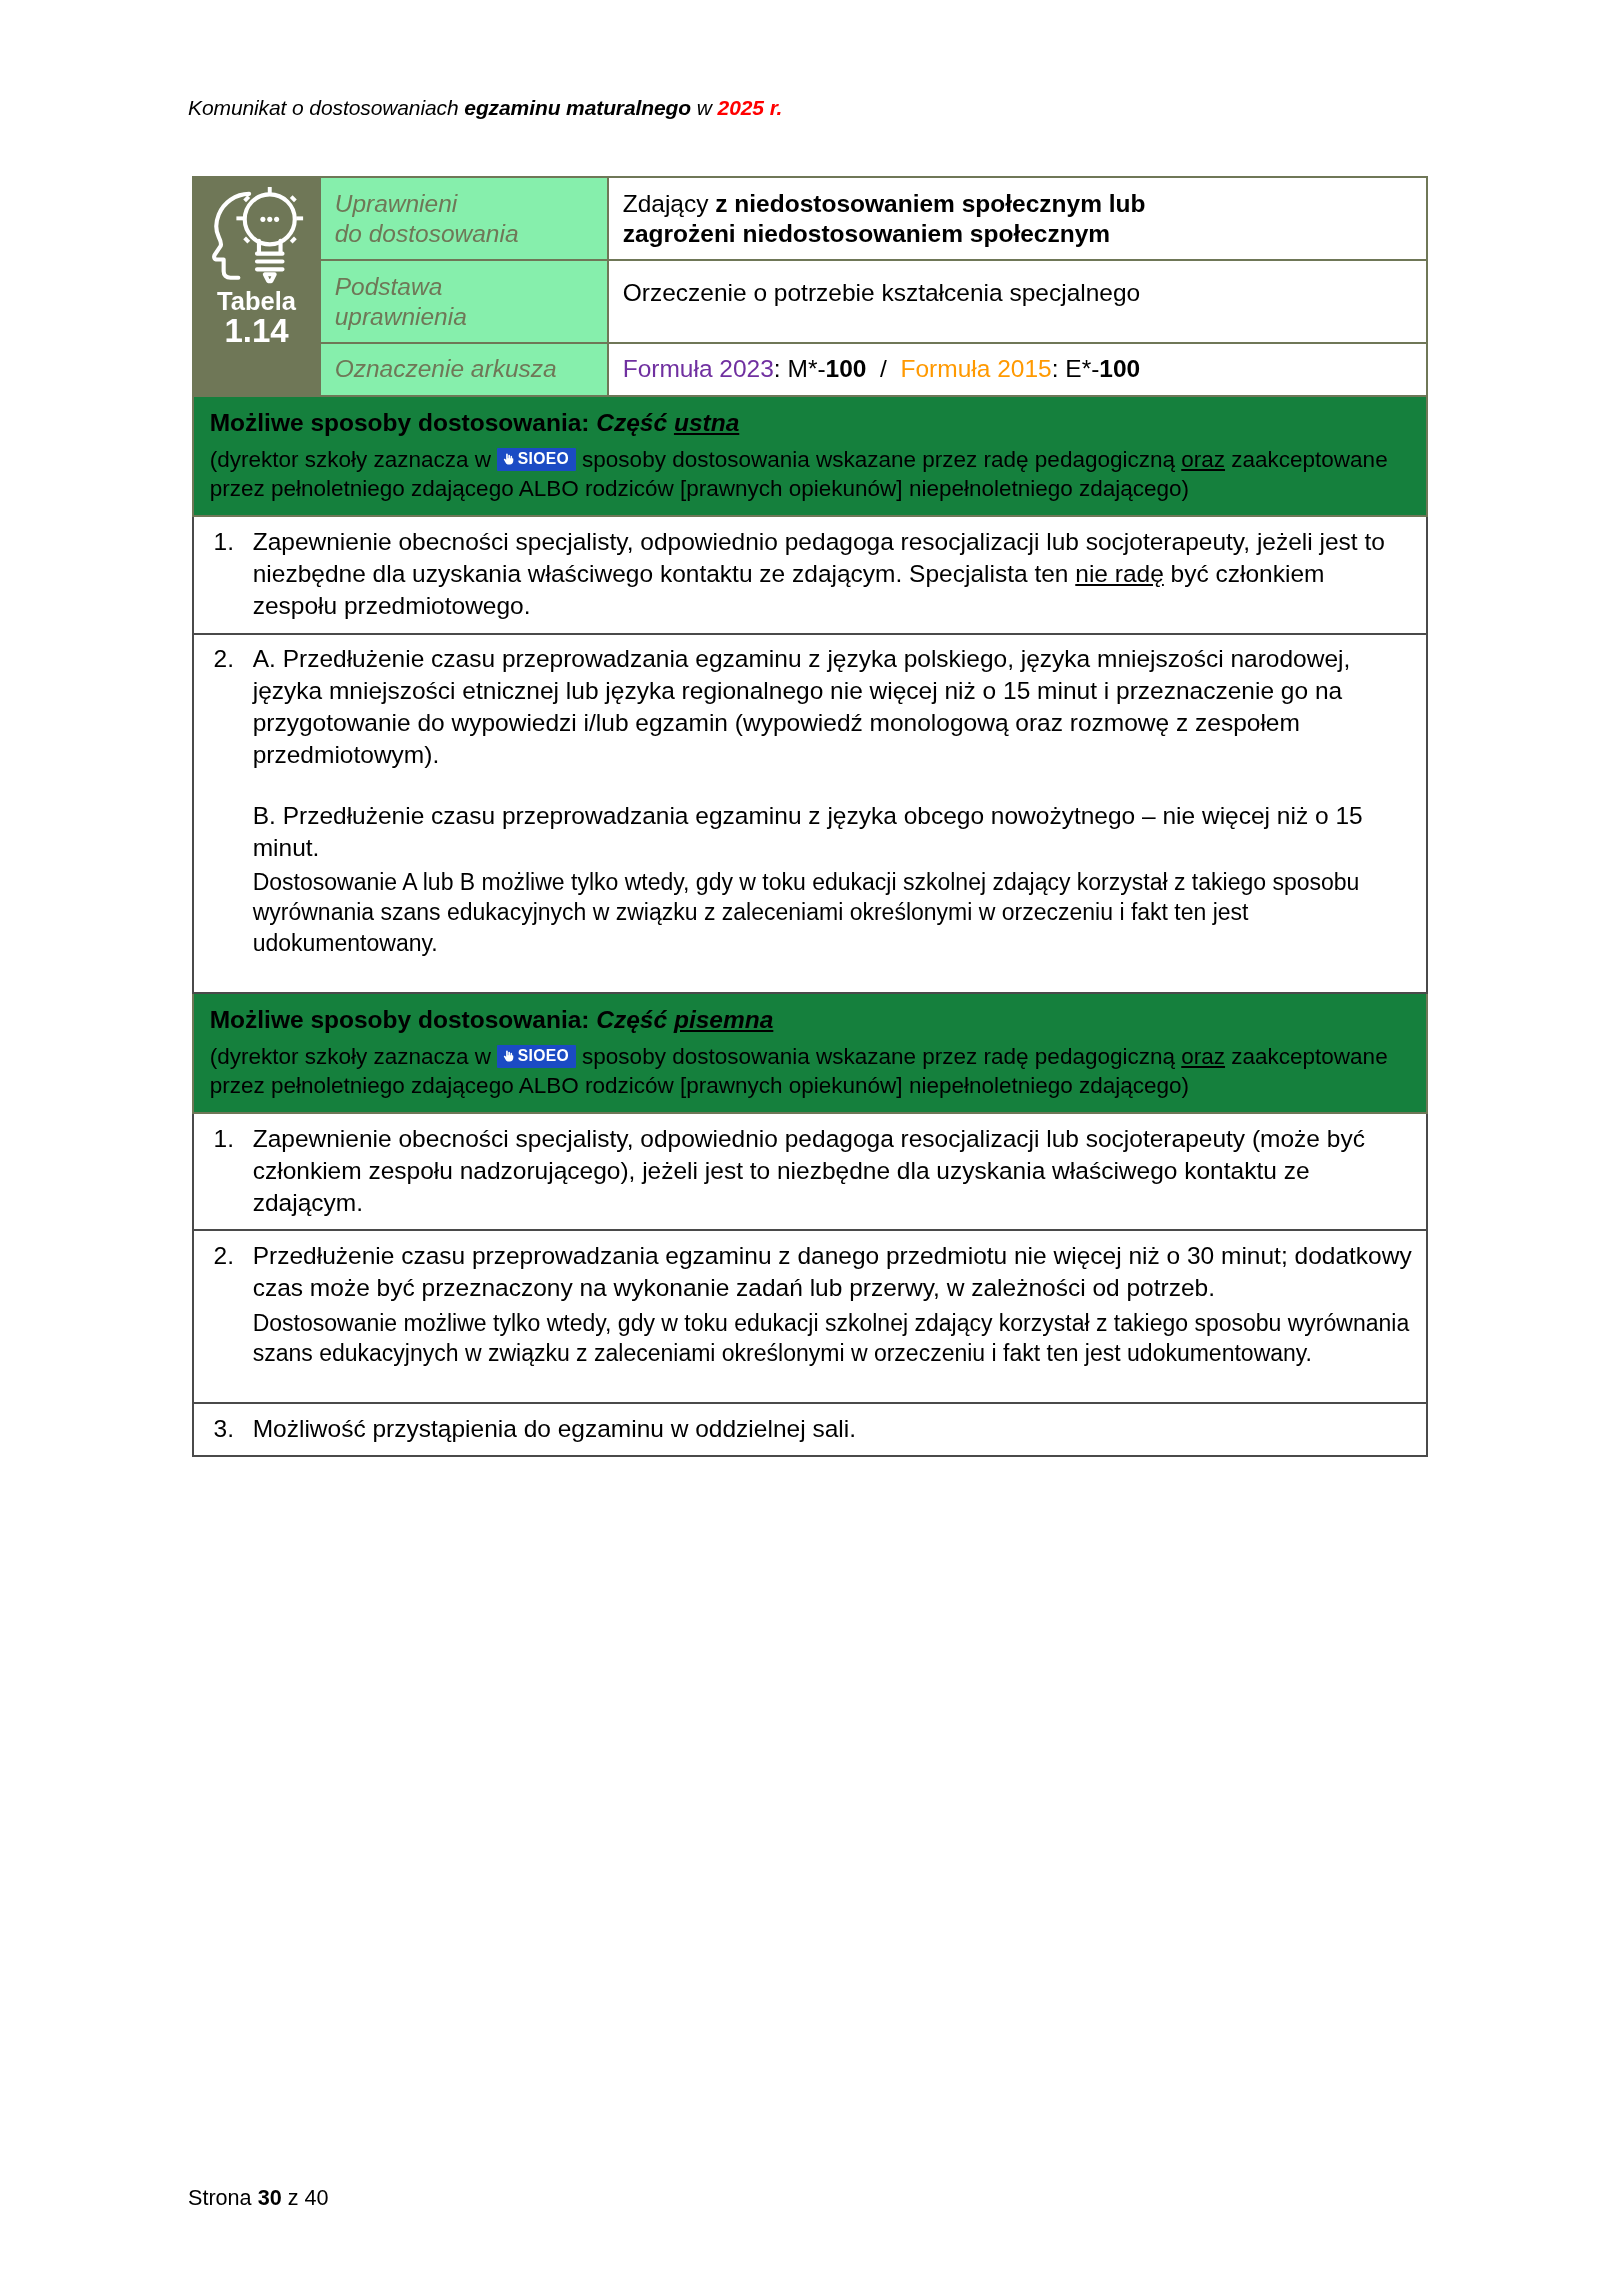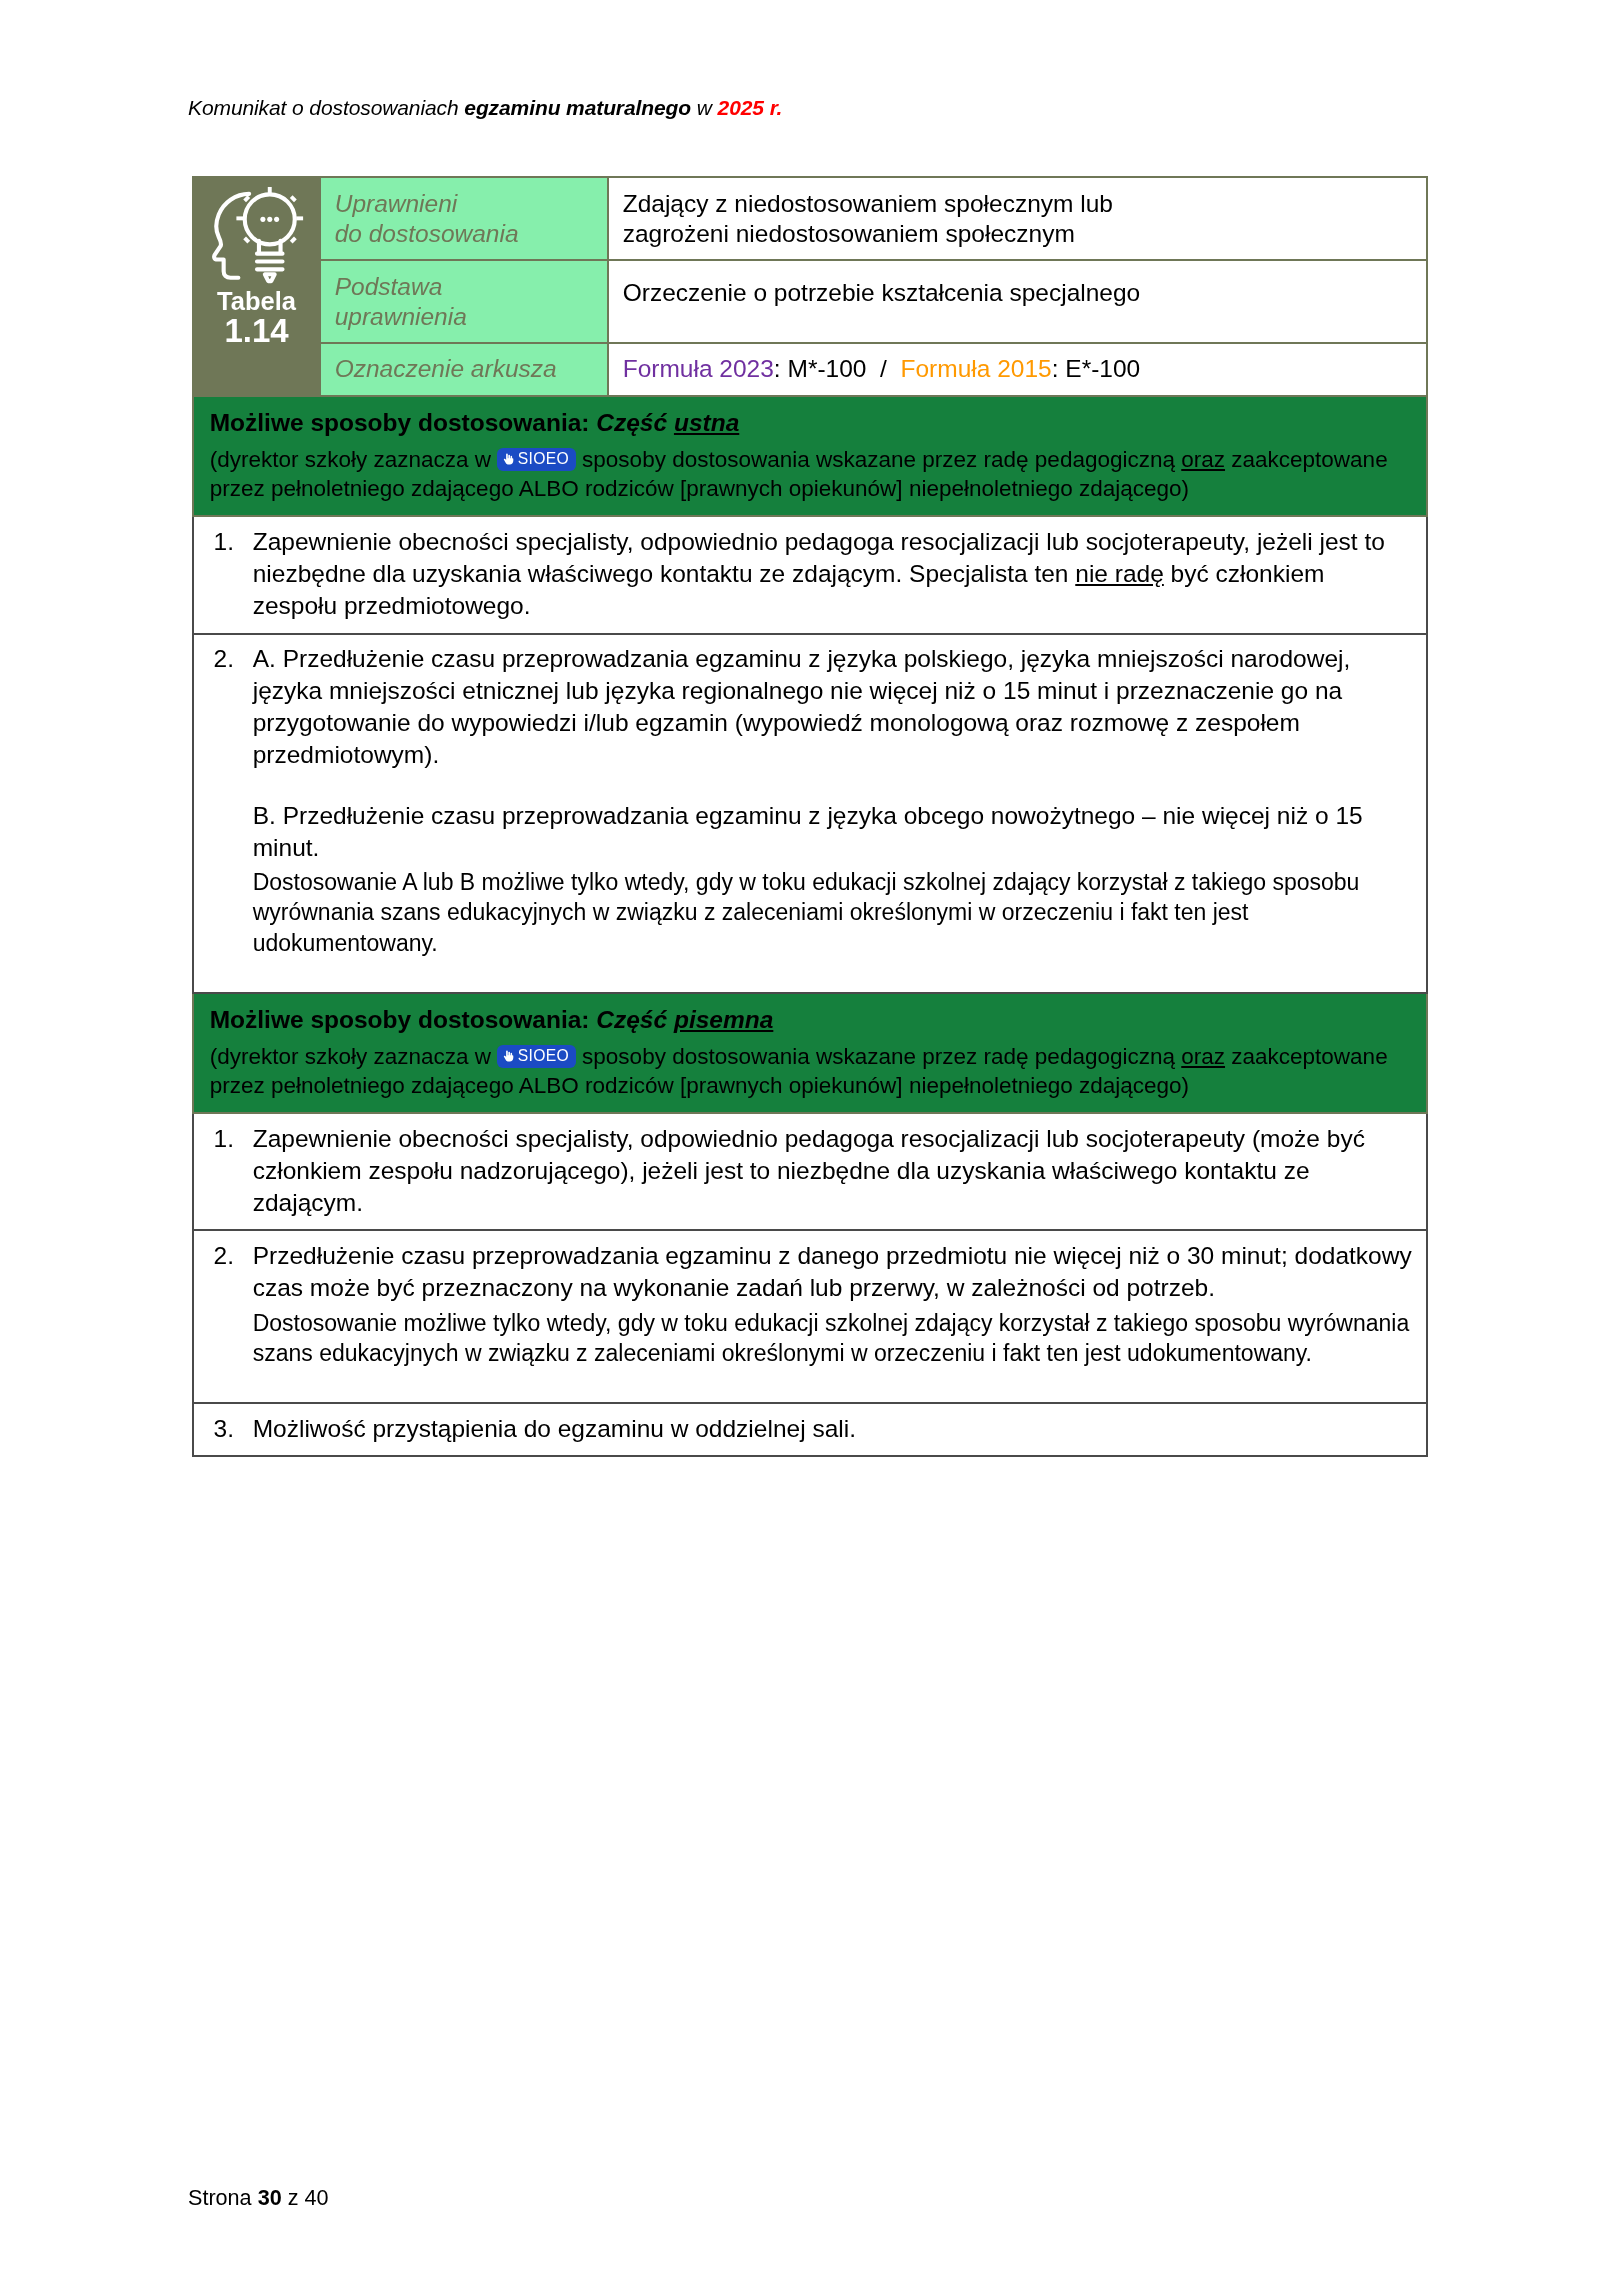--- a/index.html
+++ b/index.html
@@ -79,21 +79,21 @@
   }
   
   .value-cell {
     border: 2px solid #6f7757;
     background: #ffffff;
     font-size: 24.5px;
     line-height: 1.24;
     padding: 10.8px 9.8px 9.8px 13.7px !important;
   }
   .value-cell.tall { padding-top: 16.7px !important; padding-bottom: 14.7px !important; }
-  .value-cell b { font-weight: normal; }
+  .value-cell b { font-weight: bold; }
   .f2023 { color: #7030a0; }
   .f2015 { color: #ff9900; margin-top: 48px; }
   .sep { color: #000; }
 
   
   .band {
     background: #15803d;
     border: 2px solid #6f7757;
     padding: 9.8px 15.7px 11.8px 15.7px !important;
   }
@@ -110,24 +110,24 @@
     line-height: 1.31;
   }
   .band-sub u { text-decoration: underline; }
 
   
   .sioeo {
     display: inline-block;
     background: #1b4bc4;
     color: #ffffff;
     font-size: 15.7px;
-    font-weight: normal;
+    font-weight: bold;
     letter-spacing: 0.3px;
     padding: 1px 6.9px 2px 4.9px;
-    border-radius: 6px;
+    border-radius: 1px;
     vertical-align: 2.9px;
     line-height: 1.3;
     white-space: nowrap;
   }
   .sioeo svg { vertical-align: -2px; margin-right: 2.9px; }
 
   
   .item-row td {
     border: 2px solid #4a4a4a;
     background: #ffffff;

